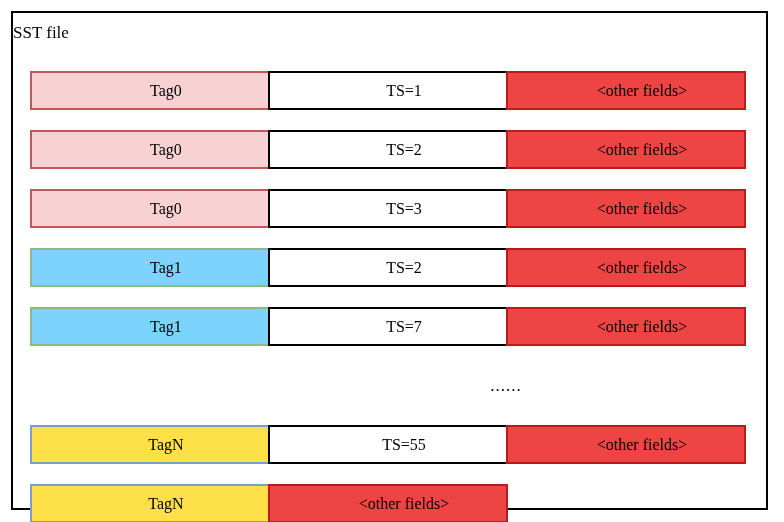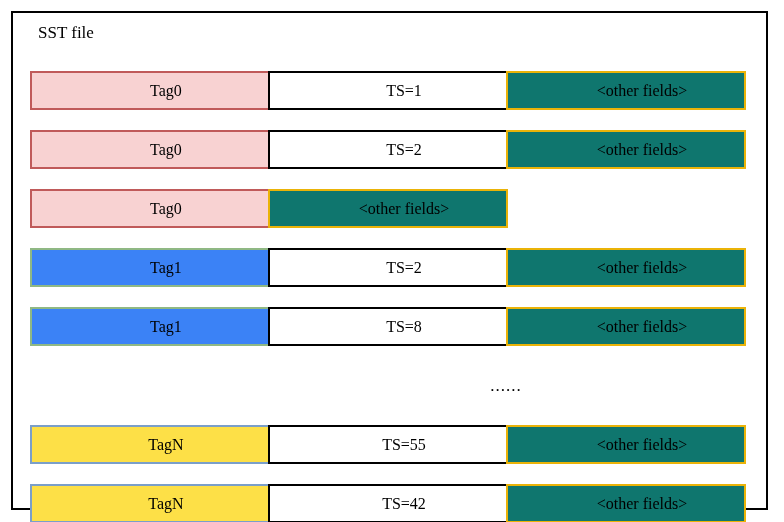--- a/index.html
+++ b/index.html
@@ -29,21 +29,21 @@
     top: 11px;
     width: 757px;
     height: 499px;
     box-sizing: border-box;
     border: 2px solid #000000;
     background: #ffffff;
   }
 
   .sst-title {
     position: absolute;
-    left: 25px;
+    left: 0;
     top: 10px;
     font-size: 17px;
     line-height: 20px;
     white-space: nowrap;
     color: #000000;
   }
 
   
   .rows {
     position: absolute;
@@ -73,41 +73,41 @@
     width: 240px;
     border: 2px solid #000000;
     background: #ffffff;
   }
 
   .cell-tag.tag-pink {
     background: #f8d2d2;
     border-color: #c05a5a;
   }
   .cell-tag.tag-green {
-    background: #3b82f6;
+    background: #7dd3fc;
     border-color: #8fb884;
   }
   .cell-tag.tag-blue {
     background: #fde047;
     border-color: #7b9fc9;
   }
 
   .cell-ts {
     width: 240px;
     border: 2px solid #000000;
     border-left-width: 2px;
     background: #ffffff;
     margin-left: -2px;
     font-family: Liberation Serif, serif;
   }
 
   .cell-other {
     width: 240px;
-    border: 2px solid #eab308;
-    background: #0f766e;
+    border: 2px solid #b91c1c;
+    background: #ef4444;
     margin-left: -2px;
   }
 
   
   .row-ellipsis {
     height: 39px;
     margin-bottom: 20px;
     display: flex;
     align-items: center;
     justify-content: center;
@@ -135,40 +135,40 @@
           <div class="cell cell-ts">TS=1</div>
           <div class="cell cell-other">&lt;other fields&gt;</div>
         </div>
         <div class="row">
           <div class="cell cell-tag tag-pink">Tag0</div>
           <div class="cell cell-ts">TS=2</div>
           <div class="cell cell-other">&lt;other fields&gt;</div>
         </div>
         <div class="row">
           <div class="cell cell-tag tag-pink">Tag0</div>
+          <div class="cell cell-ts">TS=3</div>
           <div class="cell cell-other">&lt;other fields&gt;</div>
         </div>
         <div class="row">
           <div class="cell cell-tag tag-green">Tag1</div>
           <div class="cell cell-ts">TS=2</div>
           <div class="cell cell-other">&lt;other fields&gt;</div>
         </div>
         <div class="row">
           <div class="cell cell-tag tag-green">Tag1</div>
-          <div class="cell cell-ts">TS=8</div>
+          <div class="cell cell-ts">TS=7</div>
           <div class="cell cell-other">&lt;other fields&gt;</div>
         </div>
         <div class="row-ellipsis">
           <span class="ellipsis-text">......</span>
         </div>
         <div class="row">
           <div class="cell cell-tag tag-blue">TagN</div>
           <div class="cell cell-ts">TS=55</div>
           <div class="cell cell-other">&lt;other fields&gt;</div>
         </div>
         <div class="row">
           <div class="cell cell-tag tag-blue">TagN</div>
-          <div class="cell cell-ts">TS=42</div>
           <div class="cell cell-other">&lt;other fields&gt;</div>
         </div>
       </div>
   </div>
 </div>
 
 </body></html>

